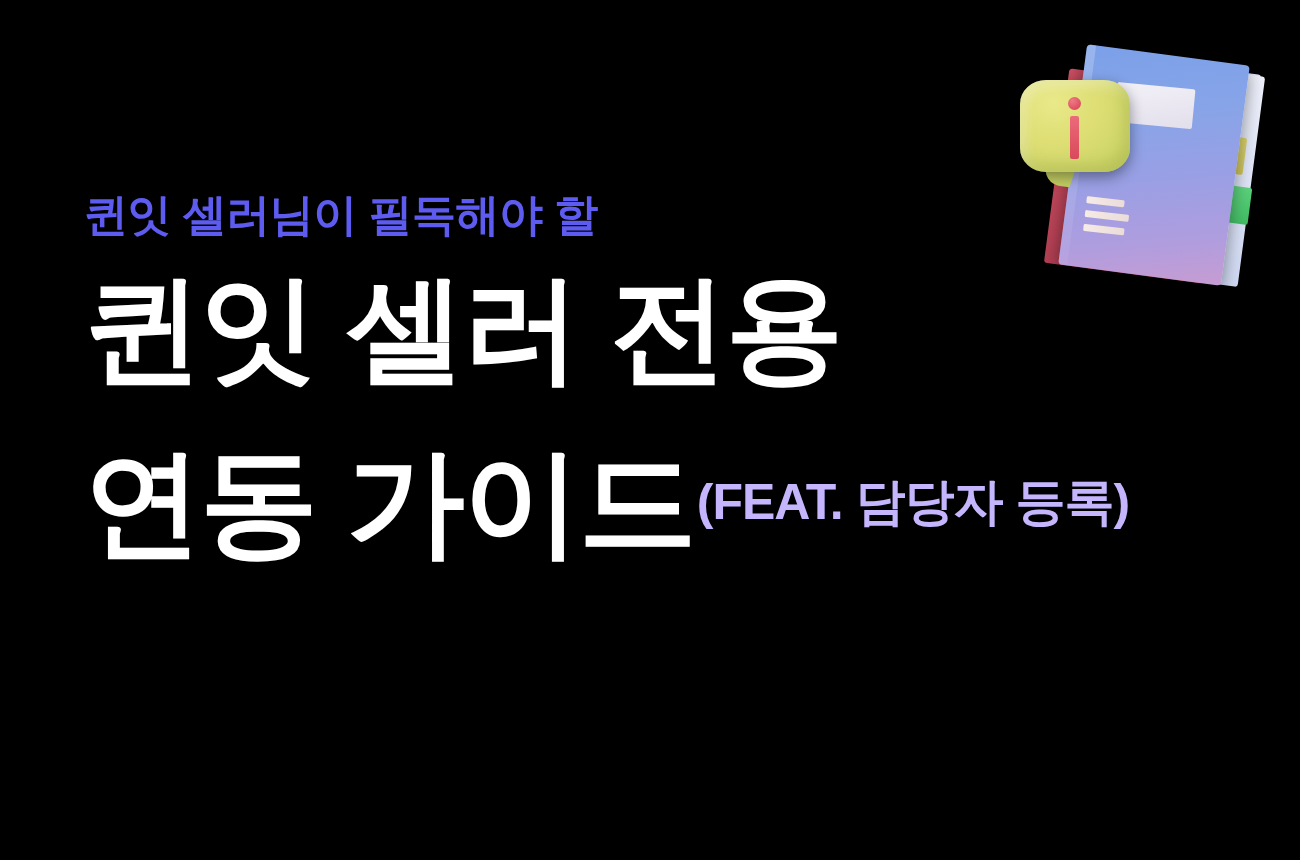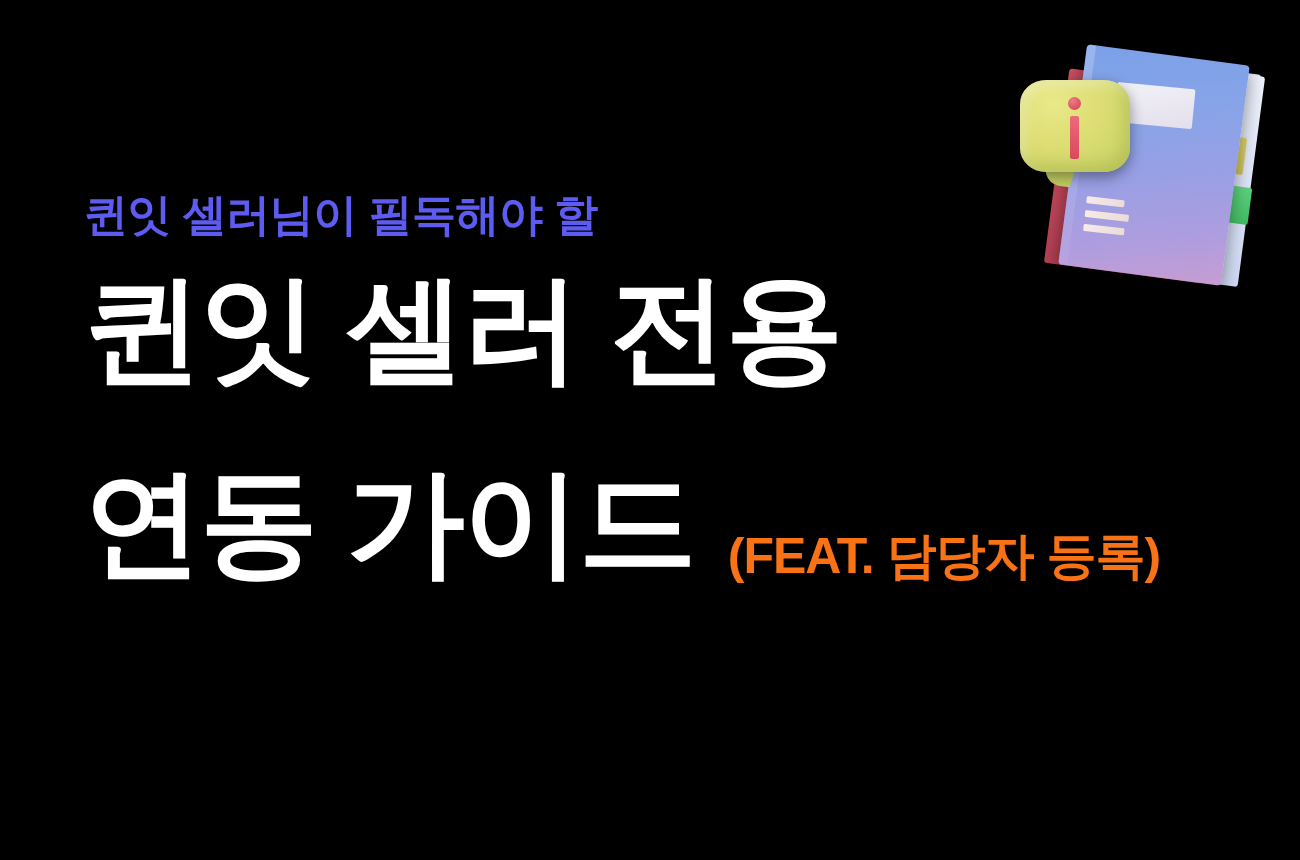--- a/index.html
+++ b/index.html
@@ -40,28 +40,27 @@
     font-size: 118px;
     font-weight: 700;
     letter-spacing: -2px;
     line-height: 1.0;
     white-space: nowrap;
     margin: 0;
   }
 
   .title-line-1 { margin-top: 28px; }
   .title-line-2 {
-    margin-top: 76px;
+    margin-top: 56px;
     display: flex;
-    align-items: flex-end;
-    gap: 31px;
+    align-items: center;
   }
 
   .title-suffix {
-    color: #f97316;
+    color: #c4b5fd;
     font-size: 50px;
     font-weight: 700;
     letter-spacing: -1px;
     white-space: nowrap;
     margin-left: 2px;
   }
 
   
   .illustration {
     position: absolute;

